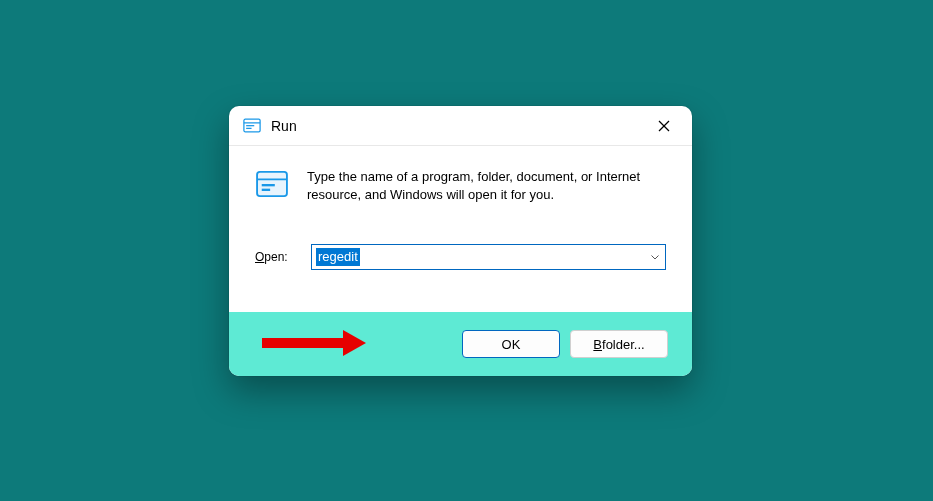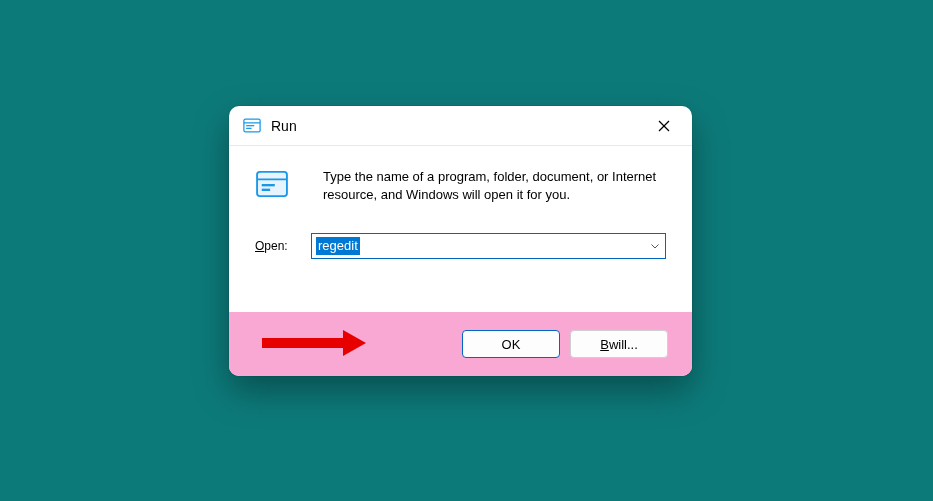--- a/index.html
+++ b/index.html
@@ -51,22 +51,22 @@
       border-radius: 4px;
       color: #000;
       font-size: 14px;
     }
     .body {
       flex: 1;
       padding: 22px 26px 0 26px;
     }
     .msg-row {
       display: flex;
-      gap: 34px;
-      margin-bottom: 29px;
+      gap: 18px;
+      margin-bottom: 40px;
     }
     .run-icon {
       width: 34px;
       height: 28px;
       flex-shrink: 0;
       margin-top: 2px;
     }
     .msg-text {
       color: #000;
       line-height: 1.4;
@@ -108,21 +108,21 @@
     }
     .combo-drop {
       width: 20px;
       height: 100%;
       display: flex;
       align-items: center;
       justify-content: center;
       color: #555;
     }
     .footer {
-      background: #f9a8d4;
+      background: #5eead4;
       padding: 18px 24px;
       display: flex;
       justify-content: flex-end;
       gap: 10px;
     }
     .btn {
       width: 98px;
       height: 28px;
       background: #fdfdfd;
       border: 1px solid #d0d0d0;
@@ -190,21 +190,21 @@
       </div>
     </div>
   </div>
 
   <div class="footer">
     <div class="btn default">
         <span>OK</span>
       </div>
     <div class="btn">
         <span class="ul">B</span>
-        <span>will...</span>
+        <span>folder...</span>
       </div>
   </div>
 </div>
 
 <svg class="arrow" width="110" height="34">
   <defs>
     <marker id="ah" markerWidth="8" markerHeight="8" refX="6" refY="3" orient="auto">
       <path d="M0,0 L7,3 L0,6 Z" fill="#e60000"></path>
     </marker>
   </defs>

